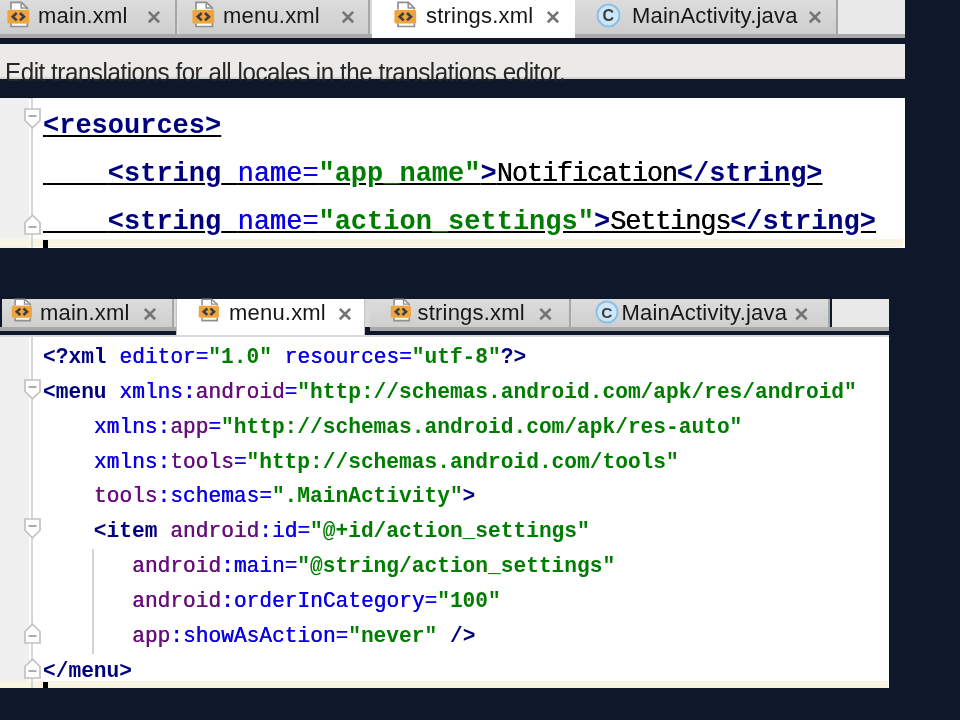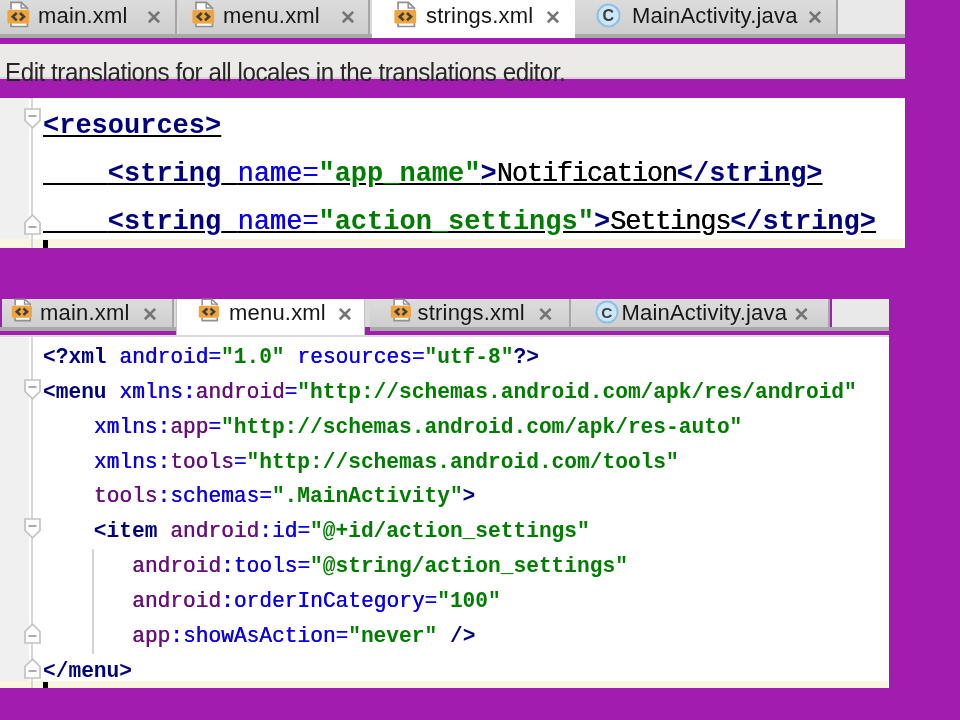--- a/index.html
+++ b/index.html
@@ -1,16 +1,16 @@
 <!DOCTYPE html>
 <html><head>
 <meta charset="utf-8">
 <style>
   html,body{margin:0;padding:0;background:#ffffff;}
-  #canvas{position:relative;width:960px;height:720px;background:#a21caf;overflow:hidden;
+  #canvas{position:relative;width:960px;height:720px;background:#0f172a;overflow:hidden;
           font-family:"Liberation Sans",sans-serif;}
   .shot{position:absolute;overflow:hidden;}
   .tab{position:absolute;top:0;box-sizing:border-box;}
   .tab.gray{background:linear-gradient(#dcdcdc,#cecece);border-right:2px solid #a6a6a6;}
   .tab.white{background:#ffffff;}
   .tab .icon{position:absolute;}
   .tab .label{position:absolute;font-size:22px;color:#161616;letter-spacing:0.2px;white-space:nowrap;}
   .tab .close{position:absolute;color:#757575;font-size:19px;font-weight:bold;line-height:19px;}
   .barrest{position:absolute;background:#e9e9e9;}
   .barborder{position:absolute;background:#a9a9a9;}
@@ -166,27 +166,27 @@
       <span class="label" style="left:50px;top:1.2px;">MainActivity.java</span>
       <span class="close" style="left:222px;top:6px;">✕</span>
     </div>
 
     <div style="position:absolute;left:0;top:40.5px;width:889px;height:1.7px;background:#d9d9d9;"></div>
     <div class="editor" style="left:0;top:42.2px;width:889px;height:351.8px;">
       <div class="gutter" style="top:0;height:351.8px;"></div>
       <div class="foldline" style="top:0;height:351.8px;"></div>
       <div class="caretline" style="top:344.8px;width:888px;height:7px;"></div>
       <div class="guide" style="left:92px;top:212px;height:105px;"></div>
-      <pre class="code" style="left:43px;top:3.3px;line-height:34.85px;"><span class="t">&lt;?xml</span> <span class="a">android=</span><span class="v">"1.0"</span> <span class="a">resources=</span><span class="v">"utf-8"</span><span class="t">?&gt;</span>
+      <pre class="code" style="left:43px;top:3.3px;line-height:34.85px;"><span class="t">&lt;?xml</span> <span class="a">editor=</span><span class="v">"1.0"</span> <span class="a">resources=</span><span class="v">"utf-8"</span><span class="t">?&gt;</span>
 <span class="t">&lt;menu</span> <span class="a">xmlns:</span><span class="n">android</span><span class="a">=</span><span class="v">"http://schemas.android.com/apk/res/android"</span>
     <span class="a">xmlns:</span><span class="n">app</span><span class="a">=</span><span class="v">"http://schemas.android.com/apk/res-auto"</span>
     <span class="a">xmlns:</span><span class="n">tools</span><span class="a">=</span><span class="v">"http://schemas.android.com/tools"</span>
     <span class="n">tools</span><span class="a">:schemas=</span><span class="v">".MainActivity"</span><span class="t">&gt;</span>
     <span class="t">&lt;item</span> <span class="n">android</span><span class="a">:id=</span><span class="v">"@+id/action_settings"</span>
-       <span class="n">android</span><span class="a">:tools=</span><span class="v">"@string/action_settings"</span>
+       <span class="n">android</span><span class="a">:main=</span><span class="v">"@string/action_settings"</span>
        <span class="n">android</span><span class="a">:orderInCategory=</span><span class="v">"100"</span>
        <span class="n">app</span><span class="a">:showAsAction=</span><span class="v">"never"</span> <span class="t">/&gt;</span>
 <span class="t">&lt;/menu&gt;</span></pre>
 
       <svg class="fold" style="left:23.5px;top:42.2px;" width="17" height="21" viewBox="0 0 17 21">
         <path d="M1 1 H16 V12.5 L8.5 19.8 L1 12.5 Z" fill="#fdfdfd" stroke="#c2c2c2" stroke-width="1.7"></path>
         <line x1="4.5" y1="8" x2="12.5" y2="8" stroke="#a8a8a8" stroke-width="1.9"></line>
       </svg>
       <svg class="fold" style="left:23.5px;top:181.5px;" width="17" height="21" viewBox="0 0 17 21">
         <path d="M1 1 H16 V12.5 L8.5 19.8 L1 12.5 Z" fill="#fdfdfd" stroke="#c2c2c2" stroke-width="1.7"></path>

